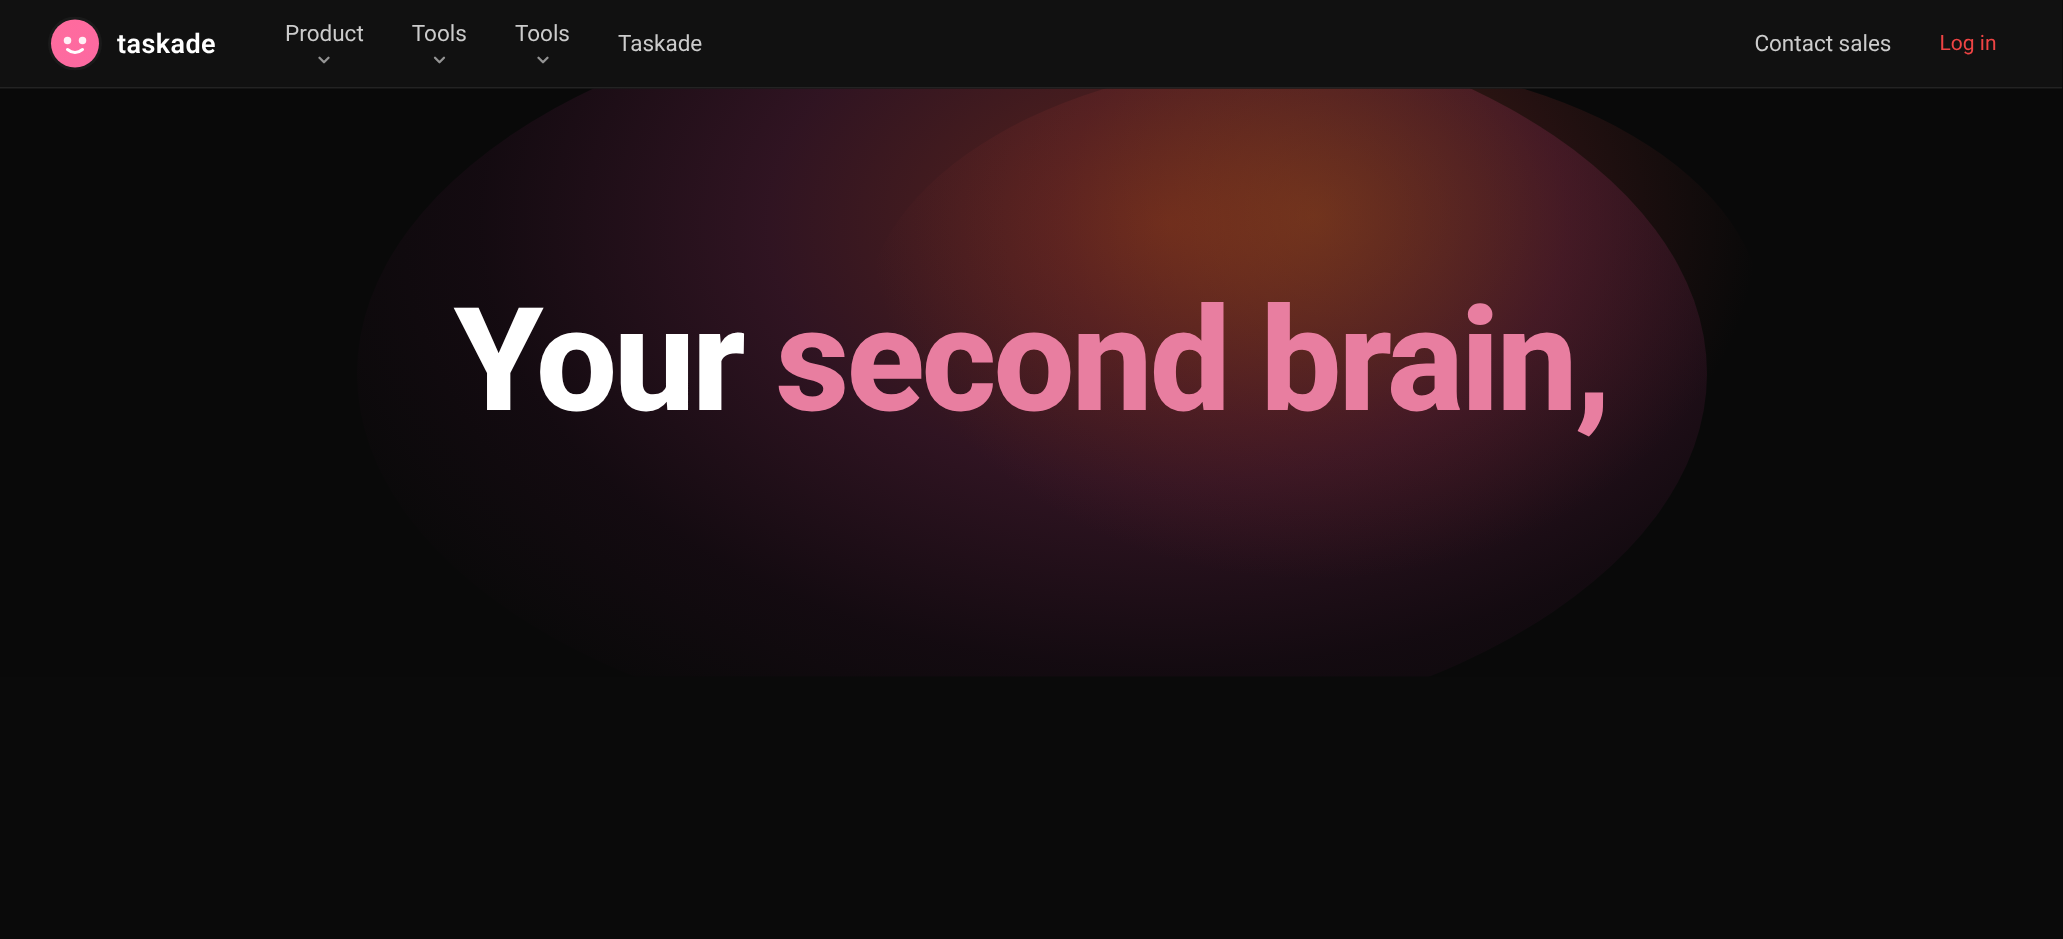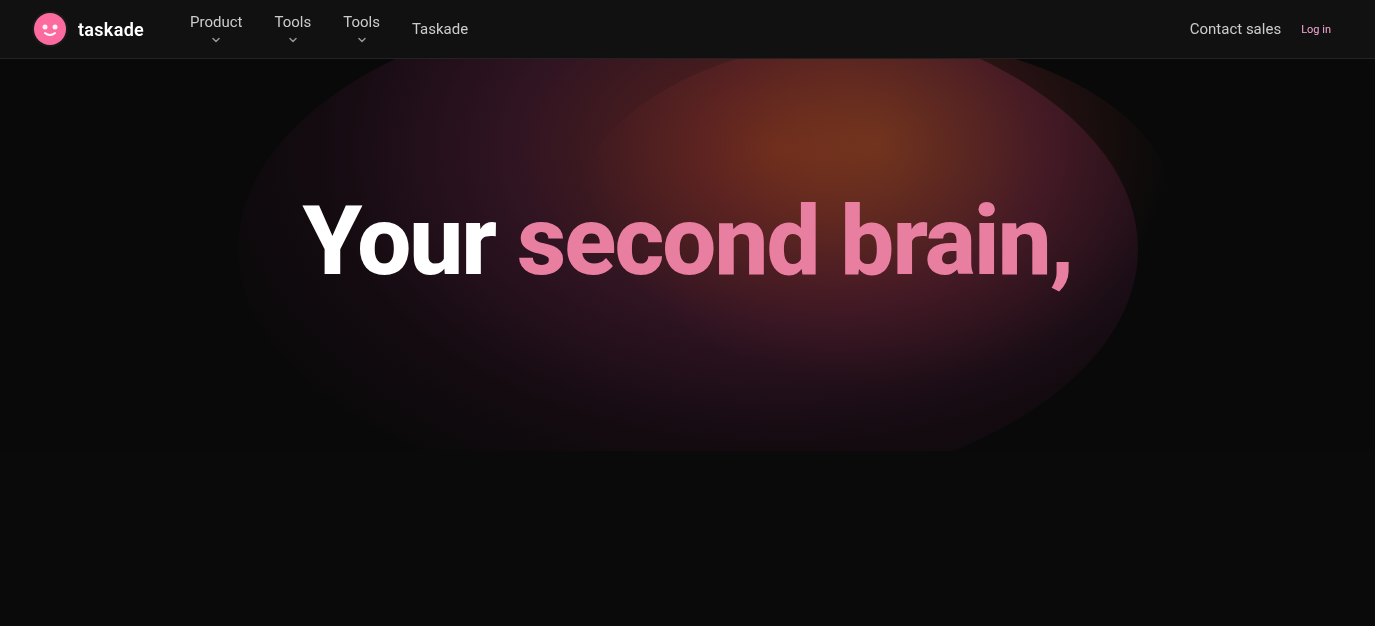--- a/index.html
+++ b/index.html
@@ -77,33 +77,33 @@
 
     .chevron-icon {
       width: 10px;
       height: 10px;
       opacity: 0.7;
     }
 
     .navbar-right {
       display: flex;
       align-items: center;
-      gap: 4px;
+      gap: 16px;
     }
 
     .contact-sales {
       color: #cccccc;
       font-size: 15px;
       cursor: pointer;
       padding: 8px 4px;
     }
 
     .login-btn {
-      color: #f9a8d4;
-      font-size: 11px;
+      color: #ef4444;
+      font-size: 14px;
       cursor: pointer;
       padding: 8px 12px;
     }
 
     .signup-btn {
       color: #5df07a;
       font-size: 15px;
       font-weight: 500;
       border: 1.5px solid #5df07a;
       border-radius: 24px;

